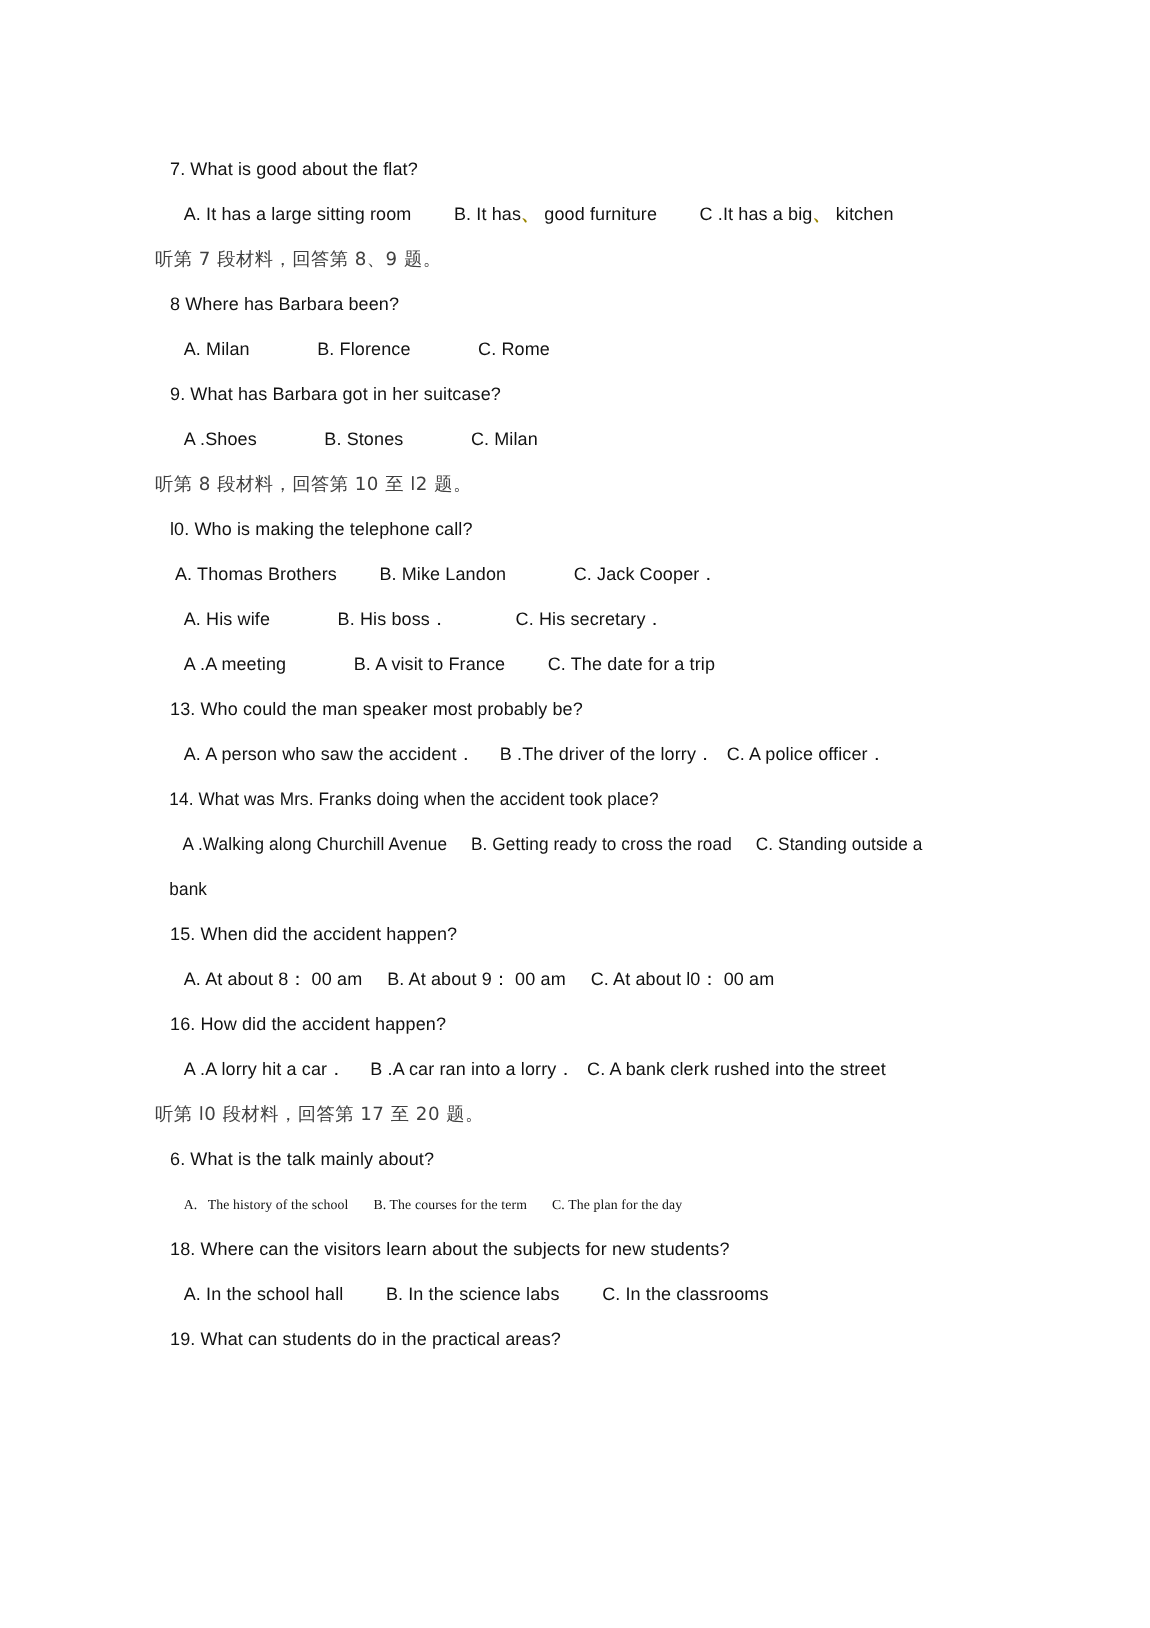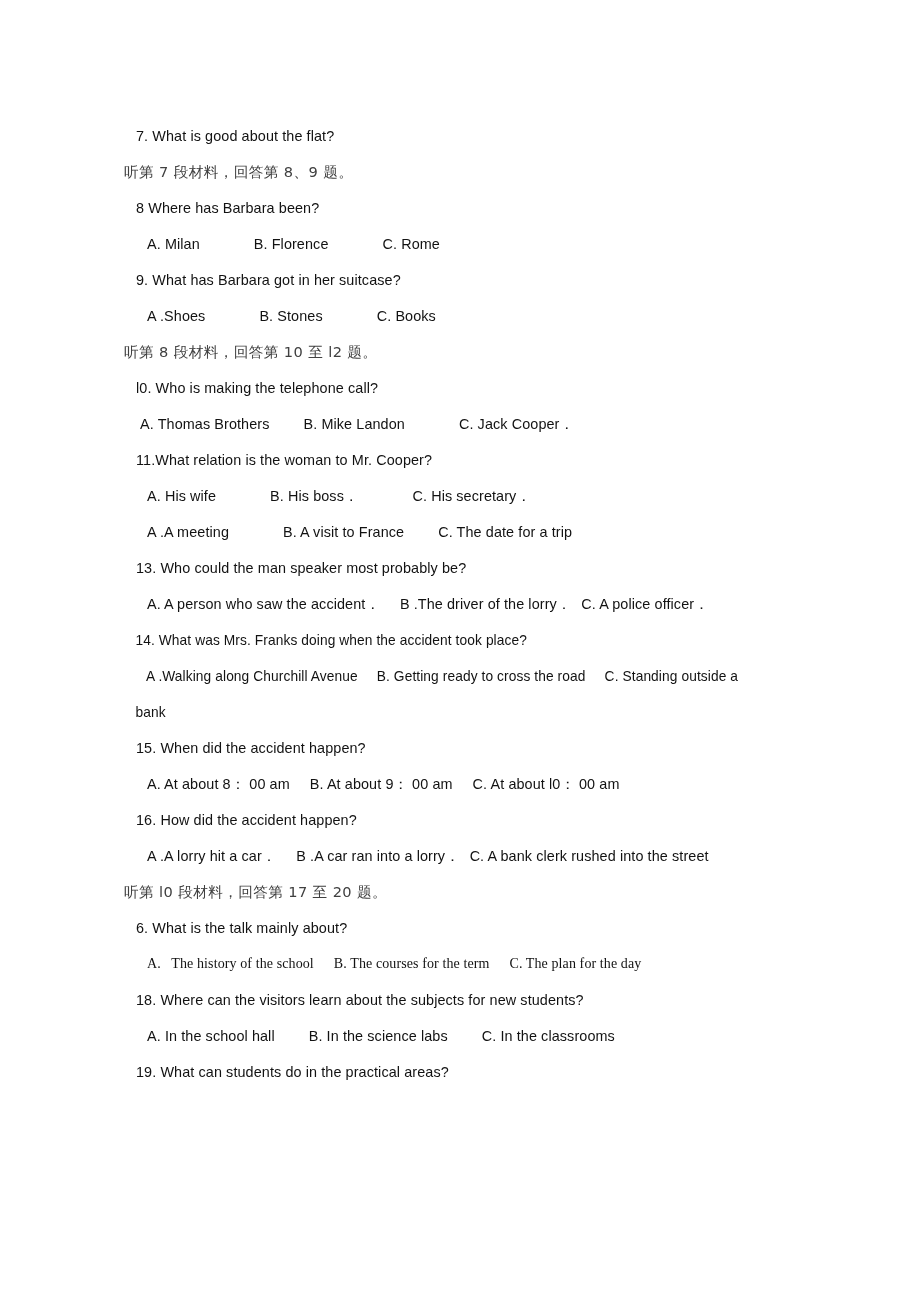--- a/index.html
+++ b/index.html
@@ -70,56 +70,56 @@
   .narrow {
     font-stretch: condensed;
     transform: scaleX(0.955);
     transform-origin: left center;
     display: block;
   }
 
   
   .serif {
     font-family: "Liberation Serif", "DejaVu Serif", serif;
-    font-size: 14px;
+    font-size: 11px;
   }
 
   
   .mark {
     color: #9a8500;
     font-weight: 700;
   }
 
   .gap-s { display: inline-block; width: 10px; }
   .gap-m { display: inline-block; width: 20px; }
   .gap-l { display: inline-block; width: 34px; }
   .gap-xl { display: inline-block; width: 54px; }
 </style>
 </head>
 <body>
 
 <div class="page">
   <div class="content">
 
     <div class="ln q">7. What is good about the flat?</div>
+    <div class="ln opt"><span>A. It has a large sitting room</span><span class="gap-l"></span><span>B. It has</span><span class="mark">、</span><span> good furniture</span><span class="gap-l"></span><span>C .It has a big</span><span class="mark">、</span><span> kitchen</span></div>
 
     <div class="ln cn">听第 7 段材料，回答第 8、9 题。</div>
 
     <div class="ln q">8 Where has Barbara been?</div>
     <div class="ln opt"><span>A. Milan</span><span class="gap-xl"></span><span>B. Florence</span><span class="gap-xl"></span><span>C. Rome</span></div>
 
     <div class="ln q">9. What has Barbara got in her suitcase?</div>
-    <div class="ln opt"><span>A .Shoes</span><span class="gap-xl"></span><span>B. Stones</span><span class="gap-xl"></span><span>C. Books</span></div>
+    <div class="ln opt"><span>A .Shoes</span><span class="gap-xl"></span><span>B. Stones</span><span class="gap-xl"></span><span>C. Milan</span></div>
 
     <div class="ln cn">听第 8 段材料，回答第 10 至 l2 题。</div>
 
     <div class="ln q">l0. Who is making the telephone call?</div>
     <div class="ln" style="padding-left:16px"><span>A. Thomas Brothers</span><span class="gap-l"></span><span>B. Mike Landon</span><span class="gap-xl"></span><span>C. Jack Cooper．</span></div>
 
-    <div class="ln q">11.What relation is the woman to Mr. Cooper?</div>
     <div class="ln opt"><span>A. His wife</span><span class="gap-xl"></span><span>B. His boss．</span><span class="gap-xl"></span><span>C. His secretary．</span></div>
 
     <div class="ln opt"><span>A .A meeting</span><span class="gap-xl"></span><span>B. A visit to France</span><span class="gap-l"></span><span>C. The date for a trip</span></div>
 
 
     <div class="ln q">13. Who could the man speaker most probably be?</div>
     <div class="ln opt"><span>A. A person who saw the accident．</span><span class="gap-m"></span><span>B .The driver of the lorry．</span><span class="gap-s"></span><span>C. A police officer．</span></div>
 
     <div class="ln q narrow">14. What was Mrs. Franks doing when the accident took place?</div>
     <div class="ln opt narrow"><span>A .Walking along Churchill Avenue</span><span class="gap-m"></span><span>B. Getting ready to cross the road</span><span class="gap-m"></span><span>C. Standing outside a</span></div>

